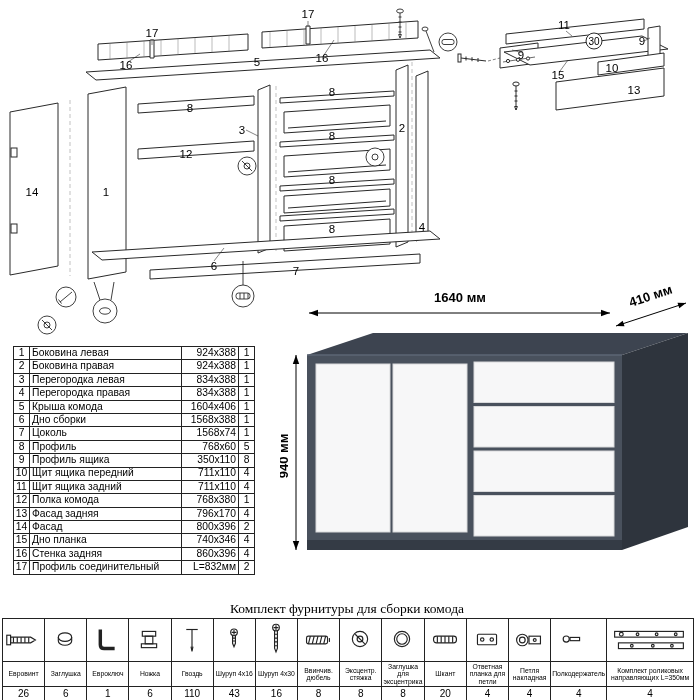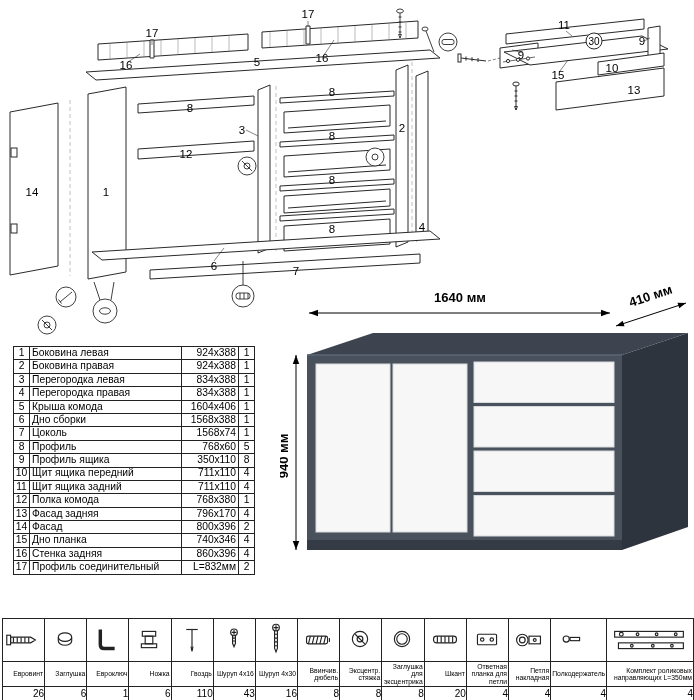--- a/index.html
+++ b/index.html
@@ -17,21 +17,21 @@
   #parts-table{position:absolute;left:13px;top:346px;border-collapse:collapse;table-layout:fixed}
   #parts-table td{border:1px solid #222;font-size:10.3px;height:12.4px;line-height:1.02;
                   padding:0 2px;white-space:nowrap;overflow:hidden}
   #parts-table td.num{text-align:center;padding:0 1px}
   #parts-table td.size{text-align:right}
   #parts-table td.qty{text-align:center;padding:0 1px}
 
   #hw-title{position:absolute;top:601px;left:0;width:694px;text-align:center;
             font-family:"Liberation Serif",serif;font-size:13.5px}
   #hw-table{position:absolute;left:2px;top:618px;border-collapse:collapse;table-layout:fixed}
-  #hw-table td{border:1px solid #222;text-align:right;vertical-align:middle;padding:0}
+  #hw-table td{border:1px solid #222;text-align:center;vertical-align:middle;padding:0}
   #hw-table td.icon{height:42px}
   #hw-table td.name{height:24px;font-size:6.8px;line-height:7.5px;padding:0 1px;white-space:normal}
   #hw-table td.qty{height:13px;font-size:10px}
   .ic{stroke:#222;stroke-width:1.2;fill:none}
 </style>
 </head>
 <body>
 
 <div id="sheet">
 
@@ -331,20 +331,21 @@
         </tr>
       <tr>
           <td class="num">17</td>
           <td>Профиль соединительный</td>
           <td class="size">L=832мм</td>
           <td class="qty">2</td>
         </tr>
     </tbody>
   </table>
 
+  <div id="hw-title">Комплект фурнитуры для сборки комода</div>
 
   <table id="hw-table">
     <colgroup>
       <col style="width:43px">
         <col style="width:43px">
         <col style="width:43px">
         <col style="width:43px">
         <col style="width:43px">
       <col style="width:43px">
         <col style="width:43px">

